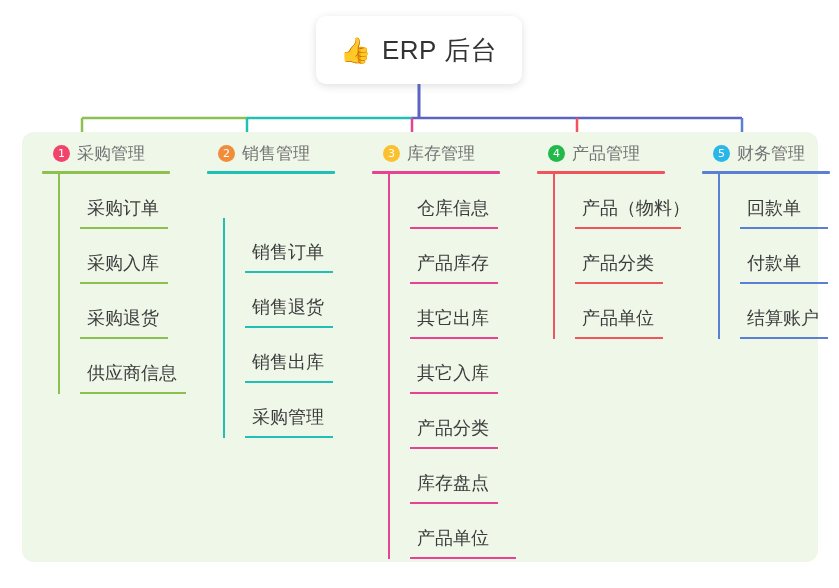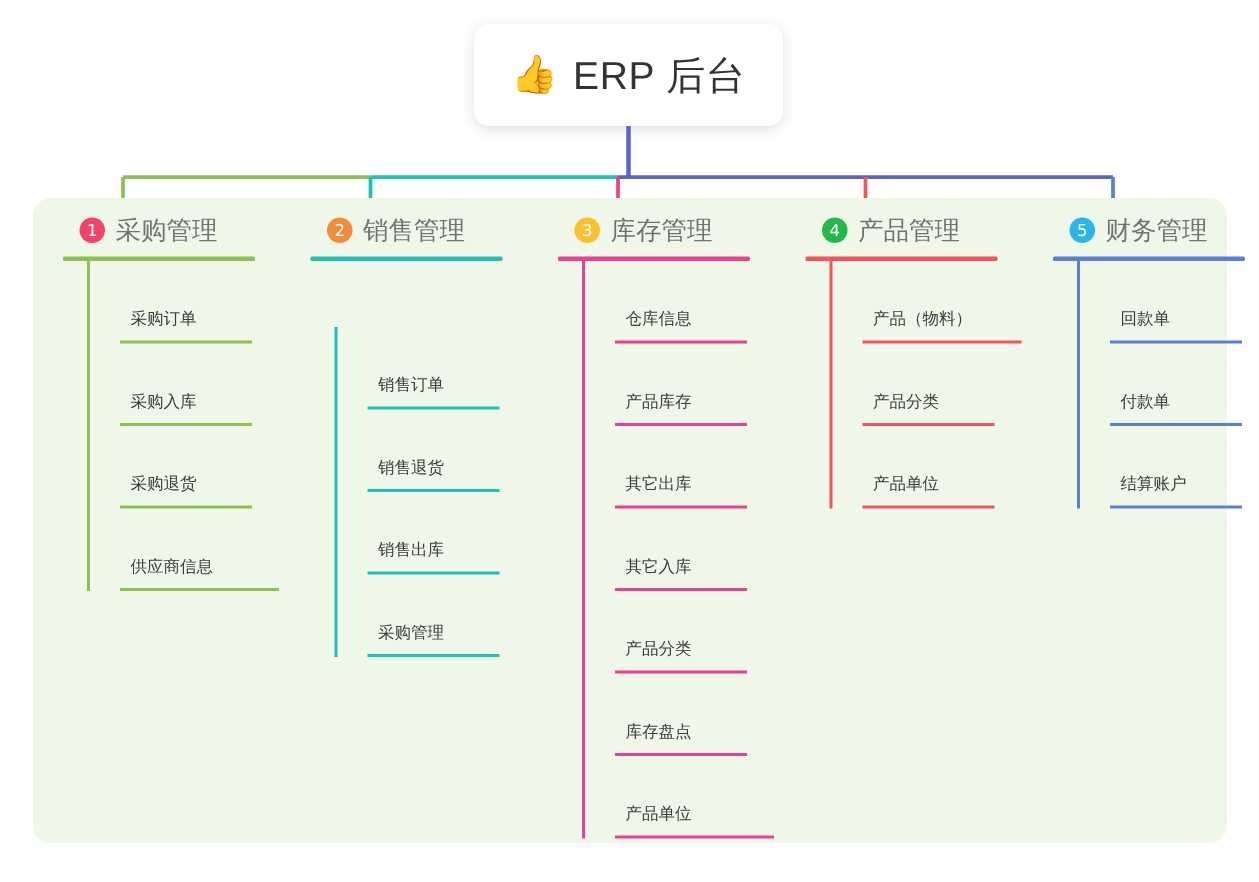--- a/index.html
+++ b/index.html
@@ -119,21 +119,21 @@
   }
   .leaf {
     height: 55px;
     position: relative;
     box-sizing: border-box;
   }
   .leaf-text {
     position: absolute;
     left: 7px;
     bottom: 9px;
-    font-size: 11px;
+    font-size: 18px;
     color: #3c3c3c;
     white-space: nowrap;
   }
   .leaf-rule {
     position: absolute;
     left: 0;
     bottom: 0;
     height: 1.6px;
     width: 88px;
   }

